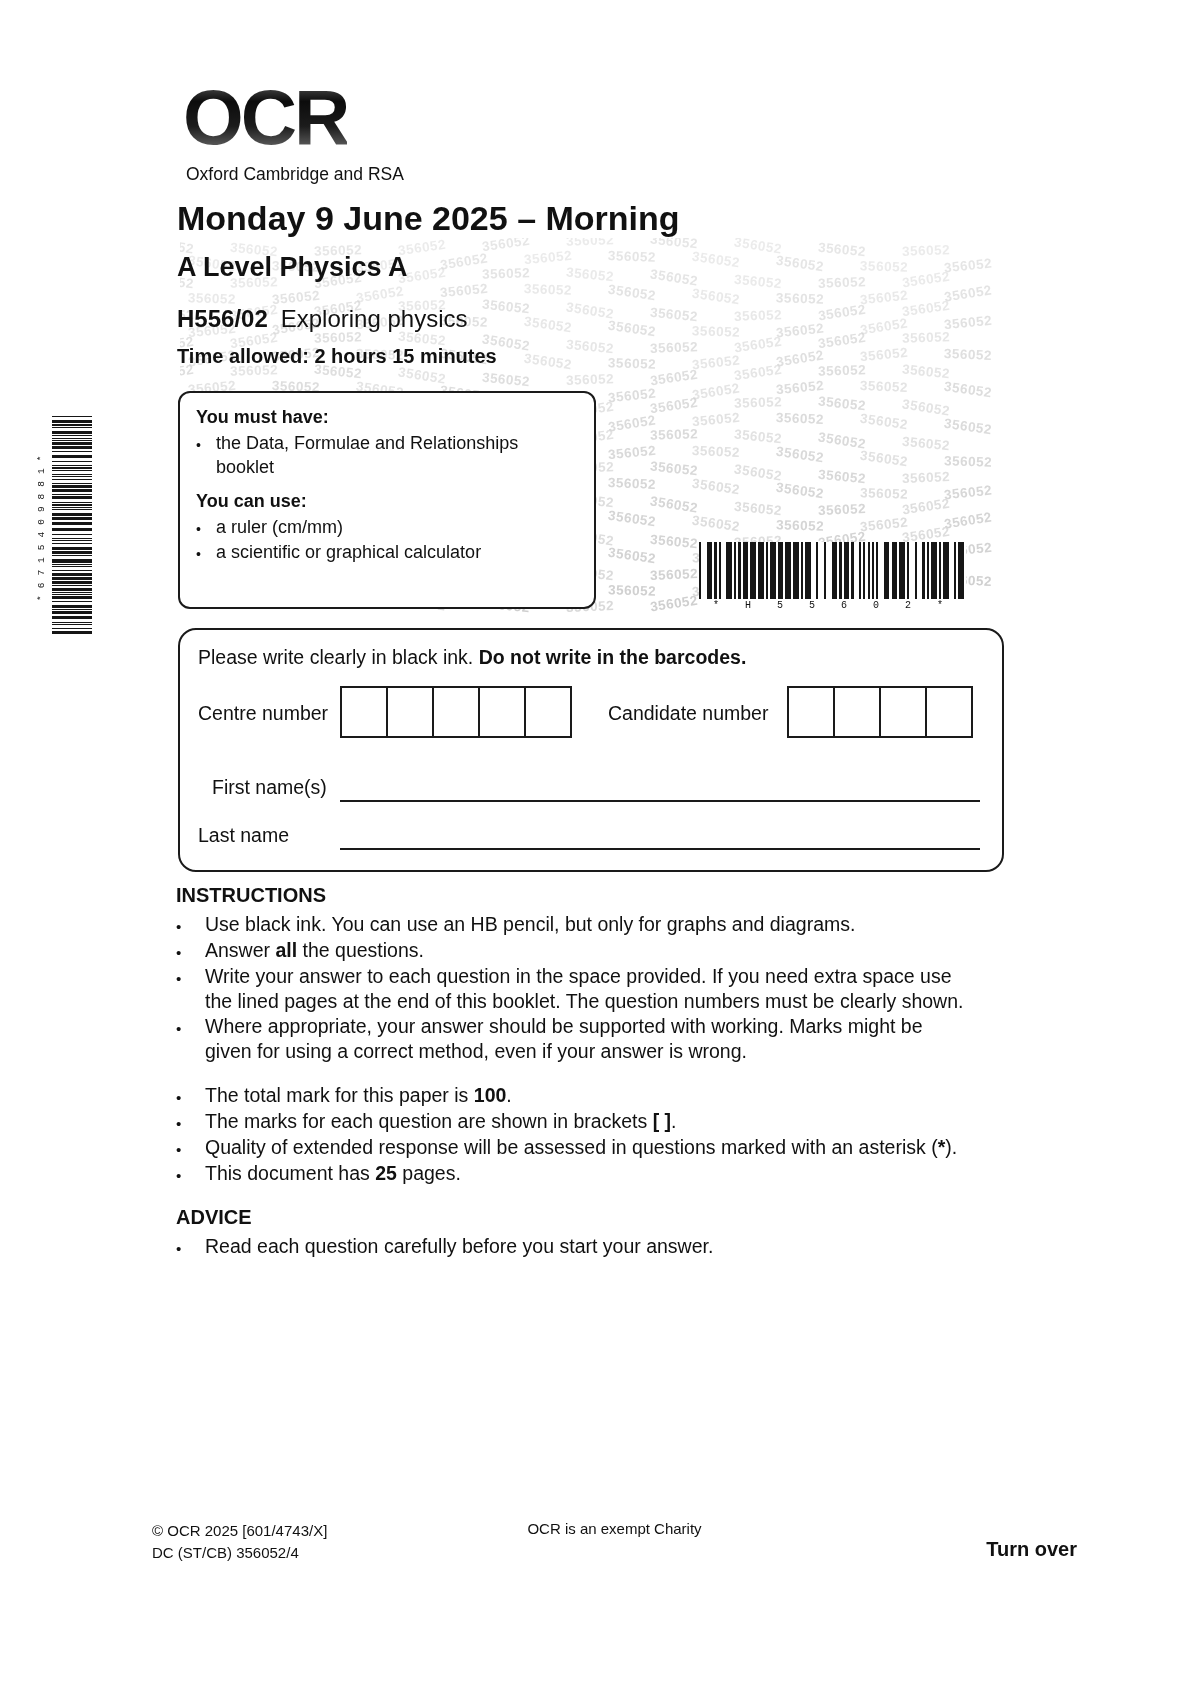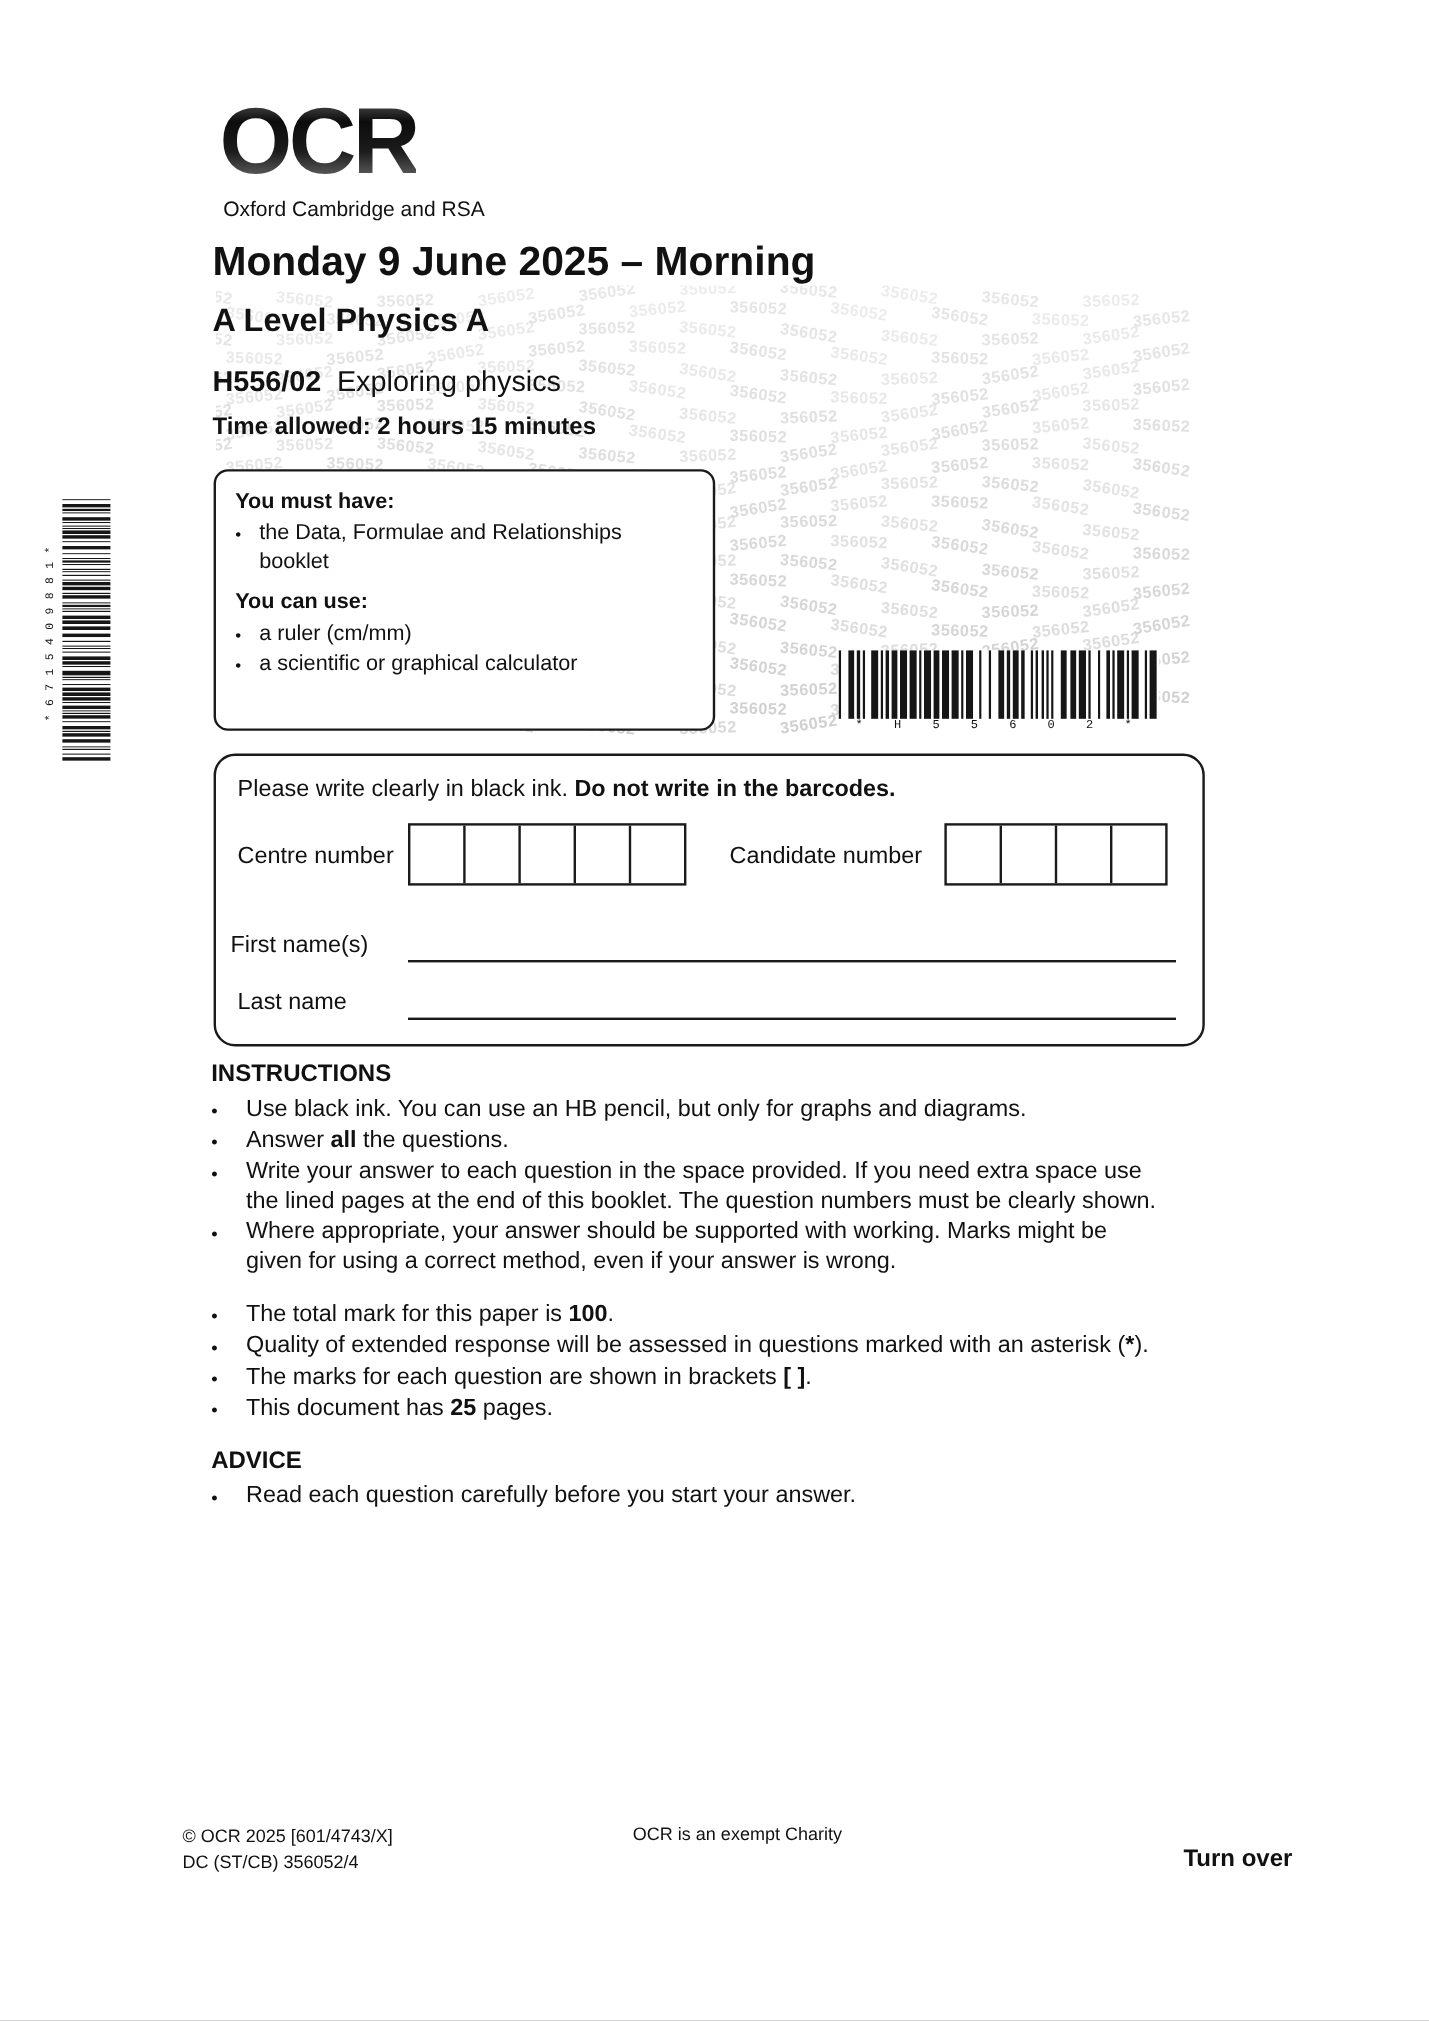--- a/index.html
+++ b/index.html
@@ -559,21 +559,21 @@
           <div class="cell"></div>
           <div class="cell"></div>
         </div>
       <div class="cand-label" style="left:428px;top:72px;">Candidate number</div>
       <div class="cellrow" style="left:607px;top:56px;">
           <div class="cell"></div>
           <div class="cell"></div>
           <div class="cell"></div>
           <div class="cell"></div>
         </div>
-      <div class="cand-label" style="left:12px;top:146px;">First name(s)</div>
+      <div class="cand-label" style="left:32px;top:146px;">First name(s)</div>
       <div class="write-line" style="left:160px;right:22px;top:142px;height:28px;"></div>
       <div class="cand-label" style="left:18px;top:194px;">Last name</div>
       <div class="write-line" style="left:160px;right:22px;top:190px;height:28px;"></div>
     </div>
 
     <div class="abs sections">
       <h2>INSTRUCTIONS</h2>
       <ul>
           <li>
             <span class="blt"></span>
@@ -594,25 +594,25 @@
 given for using a correct method, even if your answer is wrong.</span></span>
           </li>
         </ul>
       <ul>
           <li>
             <span class="blt"></span>
             <span class="btxt"><span>The total mark for this paper is </span><span class="b">100</span><span>.</span></span>
           </li>
           <li>
             <span class="blt"></span>
+            <span class="btxt"><span>The marks for each question are shown in brackets </span><span class="b">[ ]</span><span>.</span></span>
+          </li>
+          <li>
+            <span class="blt"></span>
             <span class="btxt"><span>Quality of extended response will be assessed in questions marked with an asterisk (</span><span class="b">*</span><span>).</span></span>
-          </li>
-          <li>
-            <span class="blt"></span>
-            <span class="btxt"><span>The marks for each question are shown in brackets </span><span class="b">[ ]</span><span>.</span></span>
           </li>
           <li>
             <span class="blt"></span>
             <span class="btxt"><span>This document has </span><span class="b">25</span><span> pages.</span></span>
           </li>
         </ul>
       <h2>ADVICE</h2>
       <ul>
           <li>
             <span class="blt"></span>

